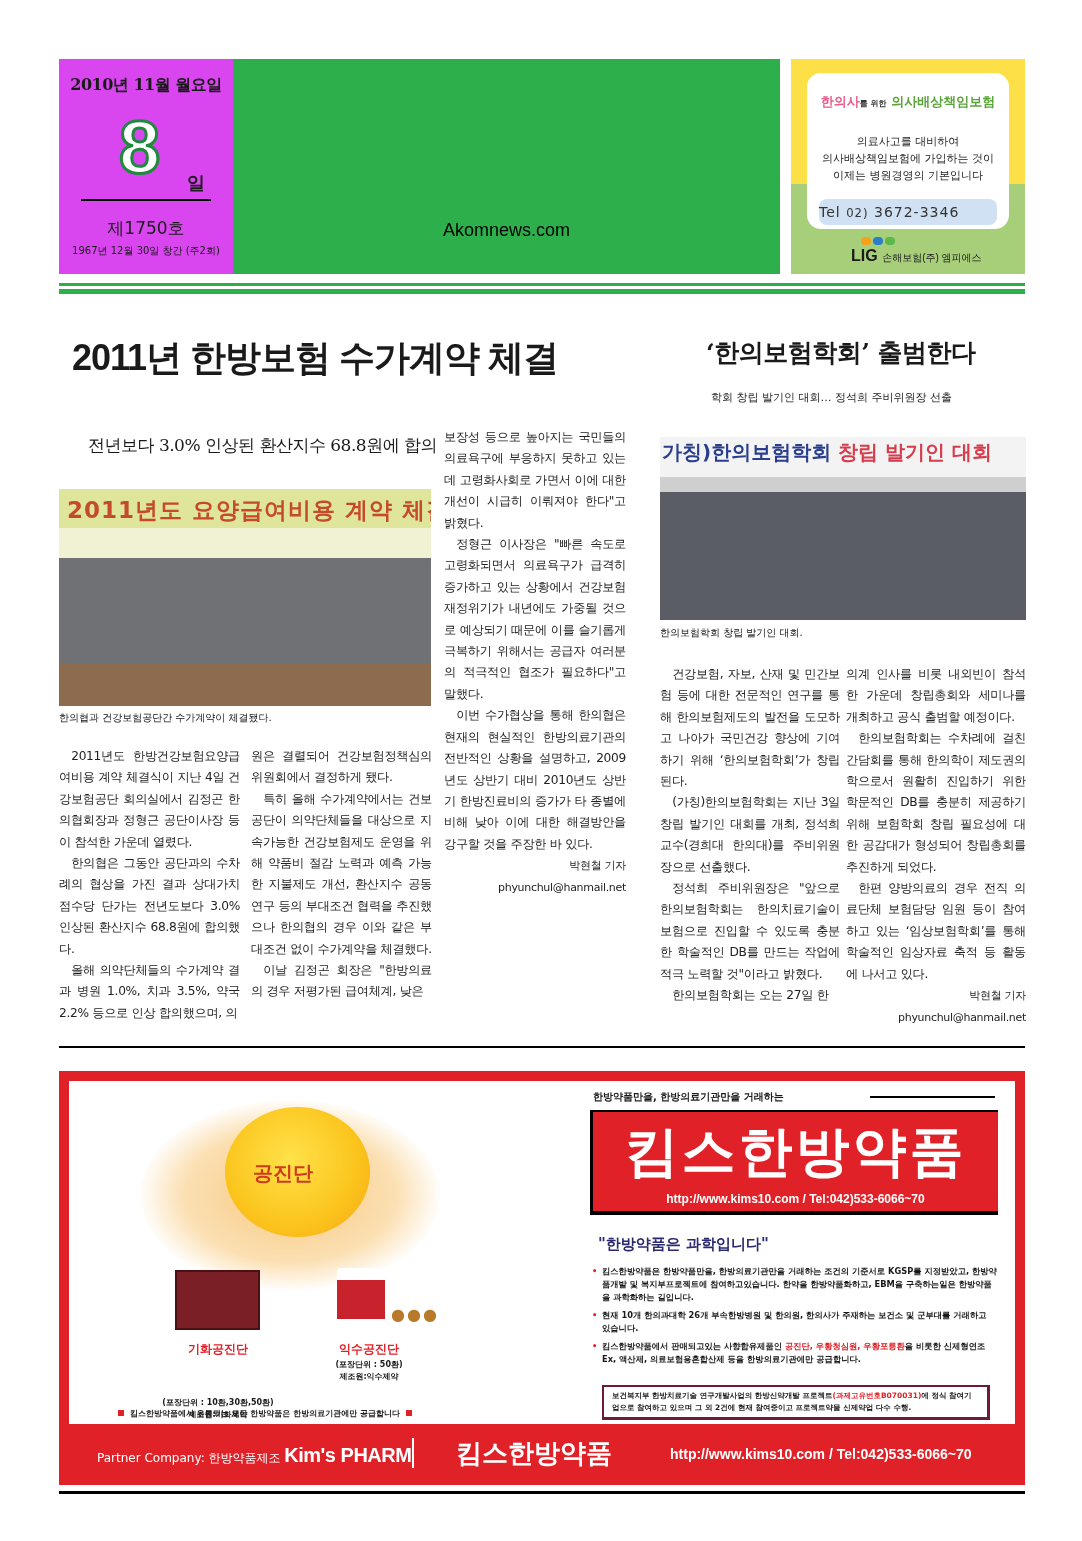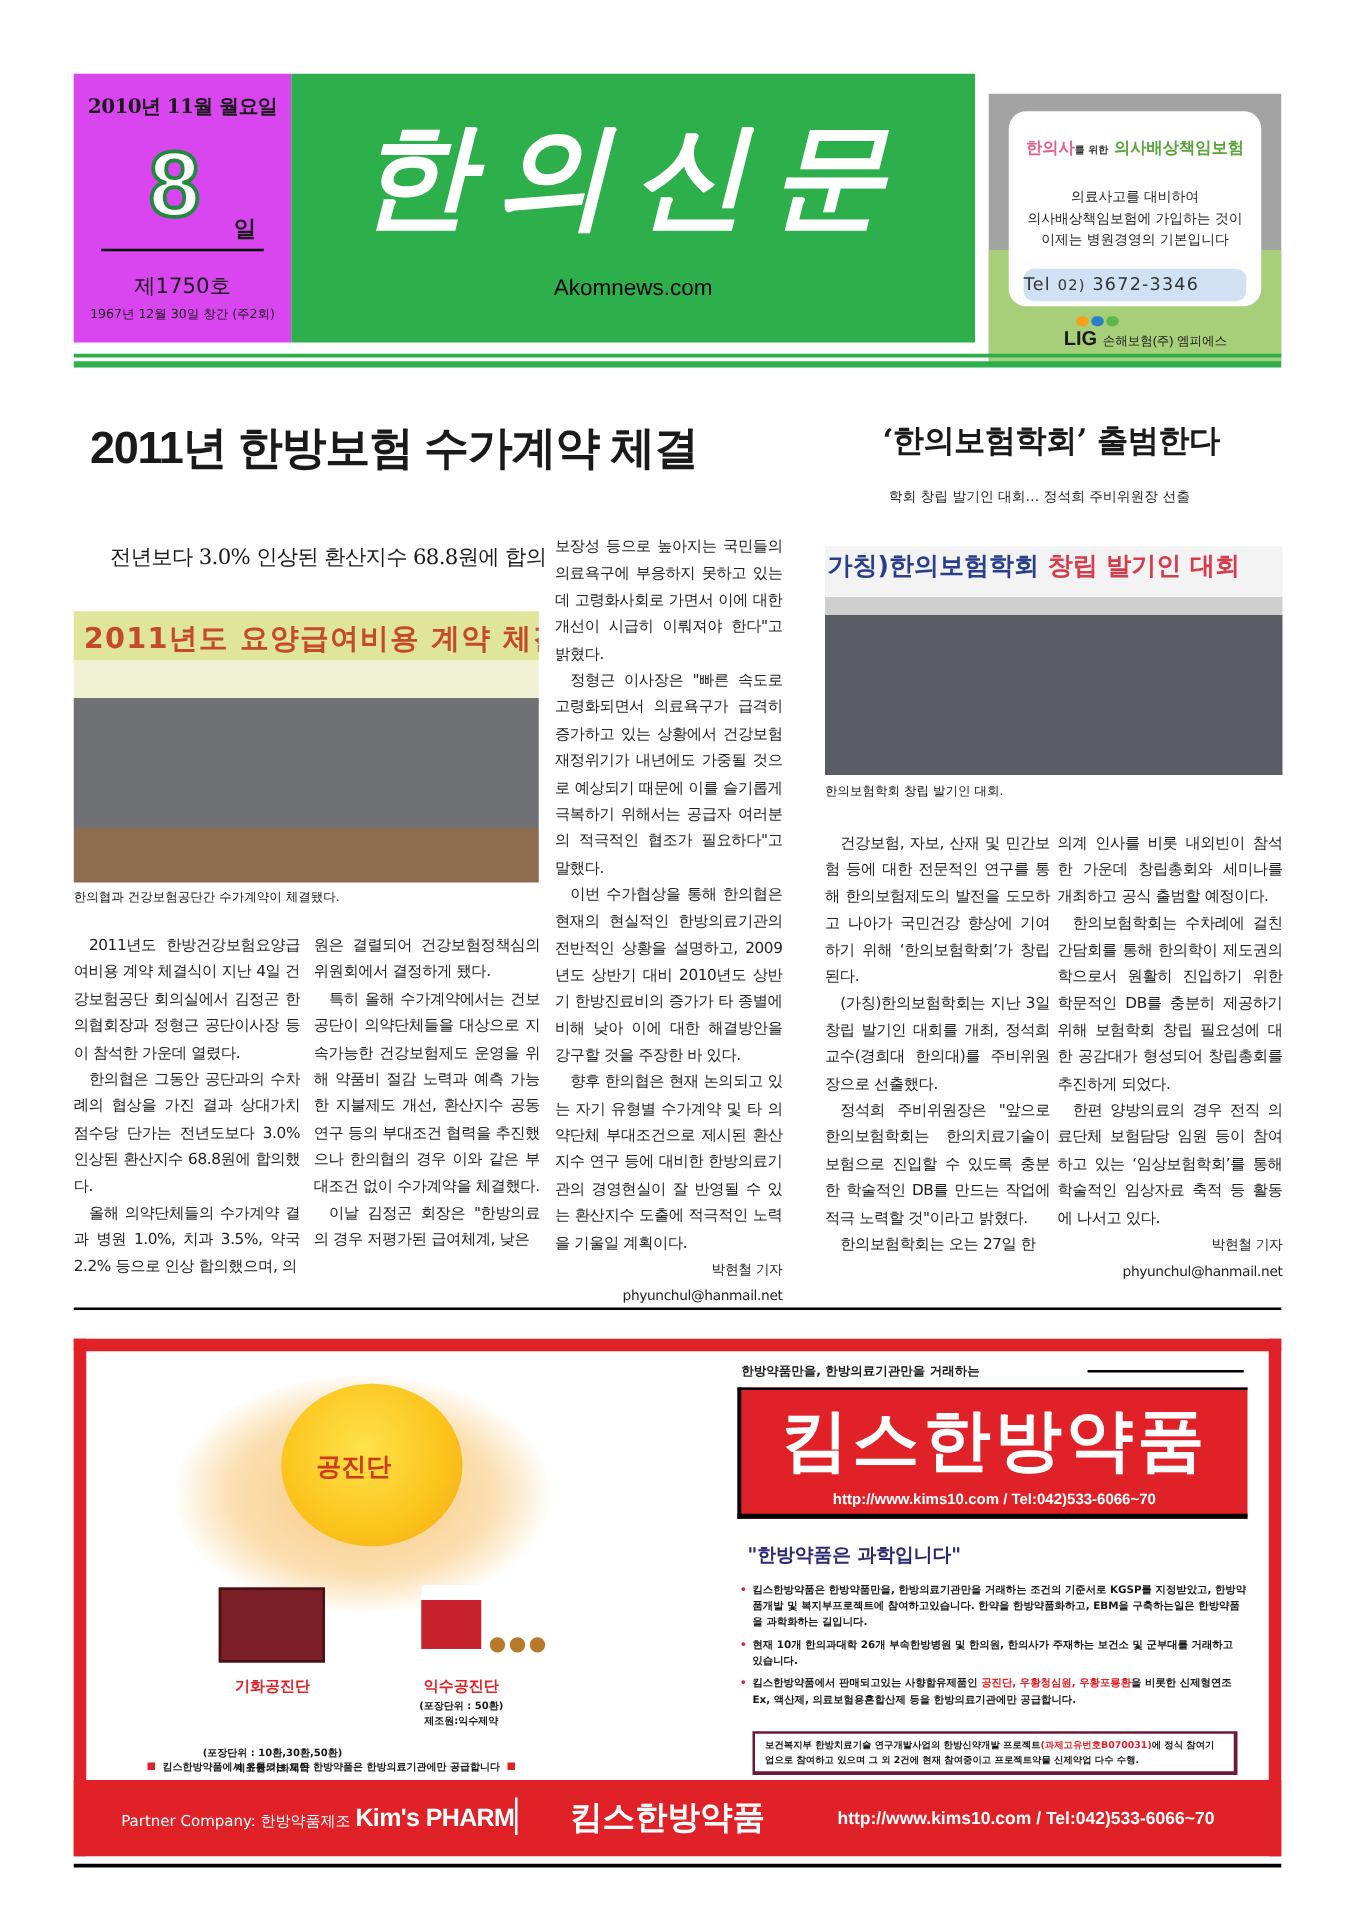--- a/index.html
+++ b/index.html
@@ -13,21 +13,21 @@
   .day-num { left: 60px; top: 52px; font-size: 74px; font-weight: bold; font-family: "Liberation Sans", sans-serif; color: #fff; -webkit-text-stroke: 3px #1e8b3c; line-height: 1; }
   .day-suffix { left: 128px; top: 112px; font-size: 18px; font-weight: bold; }
   .date-rule { left: 22px; top: 140px; width: 130px; height: 2px; background: #000; }
   .issue { left: 0; width: 100%; top: 158px; text-align: center; font-size: 17px; }
   .founded { left: 0; width: 100%; top: 185px; text-align: center; font-size: 10px; }
 
   .logo-box { left: 233px; top: 59px; width: 547px; height: 215px; background: #2db04b; }
   .logo-title { left: 0; width: 100%; top: 20px; text-align: center; color: #fff; font-size: 92px; font-weight: bold; font-family: "DejaVu Serif", serif; letter-spacing: 18px; font-style: italic; }
   .logo-url { left: 0; width: 100%; top: 161px; text-align: center; color: #000000; font-size: 18px; font-family: "Liberation Sans", sans-serif; }
 
-  .ad-ins { left: 791px; top: 59px; width: 234px; height: 215px; background: #a3a3a3; margin-top: 16px; }
+  .ad-ins { left: 791px; top: 59px; width: 234px; height: 215px; background: #fde047; }
   .ad-ins-bottom { left: 0; top: 125px; width: 100%; height: 90px; background: #a7cf7a; }
   .ad-ins-card { left: 16px; top: 14px; width: 202px; height: 156px; background: #fff; border-radius: 14px; }
   .ad-ins-head { left: 0; width: 100%; top: 20px; text-align: center; font-size: 13px; font-weight: bold; white-space: nowrap; }
   .ad-ins-head .pink { color: #e75c8c; }
   .ad-ins-head .small { font-size: 8px; color: #333; }
   .ad-ins-head .grn { color: #5aa43a; }
   .ad-ins-body { left: 0; width: 100%; top: 60px; text-align: center; font-size: 11px; line-height: 17px; color: #222; }
   .ad-ins-tel { left: 12px; top: 126px; width: 178px; height: 26px; background: #cfe1f2; border-radius: 8px; text-align: left; font-size: 14px; line-height: 26px; color: #333; letter-spacing: 1px; }
   .ad-ins-logo { left: 60px; top: 178px; }
   .lig-dots { display: flex; gap: 2px; margin-left: 10px; margin-bottom: 2px; }
@@ -110,21 +110,20 @@
 <div class="abs date-box">
   <div class="abs date-line">2010년 11월 월요일</div>
   <div class="abs day-num">8</div>
   <div class="abs day-suffix">일</div>
   <div class="abs date-rule"></div>
   <div class="abs issue">제1750호</div>
   <div class="abs founded">1967년 12월 30일 창간 (주2회)</div>
 </div>
 
 <div class="abs logo-box">
-  <div class="abs logo-title">한의신문</div>
   <div class="abs logo-url">Akomnews.com</div>
 </div>
 
 <div class="abs ad-ins">
   <div class="abs ad-ins-bottom"></div>
   <div class="abs ad-ins-card">
     <div class="abs ad-ins-head">
       <span class="pink">한의사</span><span class="small">를 위한</span> <span class="grn">의사배상책임보험</span>
     </div>
     <div class="abs ad-ins-body">
@@ -166,21 +165,20 @@
 </div>
 <div class="abs col col-2">
   <p class="cont">원은 결렬되어 건강보험정책심의위원회에서 결정하게 됐다.</p>
   <p>특히 올해 수가계약에서는 건보공단이 의약단체들을 대상으로 지속가능한 건강보험제도 운영을 위해 약품비 절감 노력과 예측 가능한 지불제도 개선, 환산지수 공동연구 등의 부대조건 협력을 추진했으나 한의협의 경우 이와 같은 부대조건 없이 수가계약을 체결했다.</p>
   <p>이날 김정곤 회장은 "한방의료의 경우 저평가된 급여체계, 낮은</p>
 </div>
 <div class="abs col col-3">
   <p class="cont">보장성 등으로 높아지는 국민들의 의료욕구에 부응하지 못하고 있는데 고령화사회로 가면서 이에 대한 개선이 시급히 이뤄져야 한다"고 밝혔다.</p>
   <p>정형근 이사장은 "빠른 속도로 고령화되면서 의료욕구가 급격히 증가하고 있는 상황에서 건강보험 재정위기가 내년에도 가중될 것으로 예상되기 때문에 이를 슬기롭게 극복하기 위해서는 공급자 여러분의 적극적인 협조가 필요하다"고 말했다.</p>
   <p>이번 수가협상을 통해 한의협은 현재의 현실적인 한방의료기관의 전반적인 상황을 설명하고, 2009년도 상반기 대비 2010년도 상반기 한방진료비의 증가가 타 종별에 비해 낮아 이에 대한 해결방안을 강구할 것을 주장한 바 있다.</p>
-  <p>향후 한의협은 현재 논의되고 있는 자기 유형별 수가계약 및 타 의약단체 부대조건으로 제시된 환산지수 연구 등에 대비한 한방의료기관의 경영현실이 잘 반영될 수 있는 환산지수 도출에 적극적인 노력을 기울일 계획이다.</p>
   <p class="byline">박현철 기자 phyunchul@hanmail.net</p>
 </div>
 
 <h2 class="abs headline-2">‘한의보험학회’ 출범한다</h2>
 <div class="abs subhead-2">학회 창립 발기인 대회… 정석희 주비위원장 선출</div>
 <div class="abs photo photo-2">
   <div class="abs photo-banner-2">
     <b>가칭)한의보험학회</b> <span>창립 발기인 대회</span>
   </div>
 </div>

